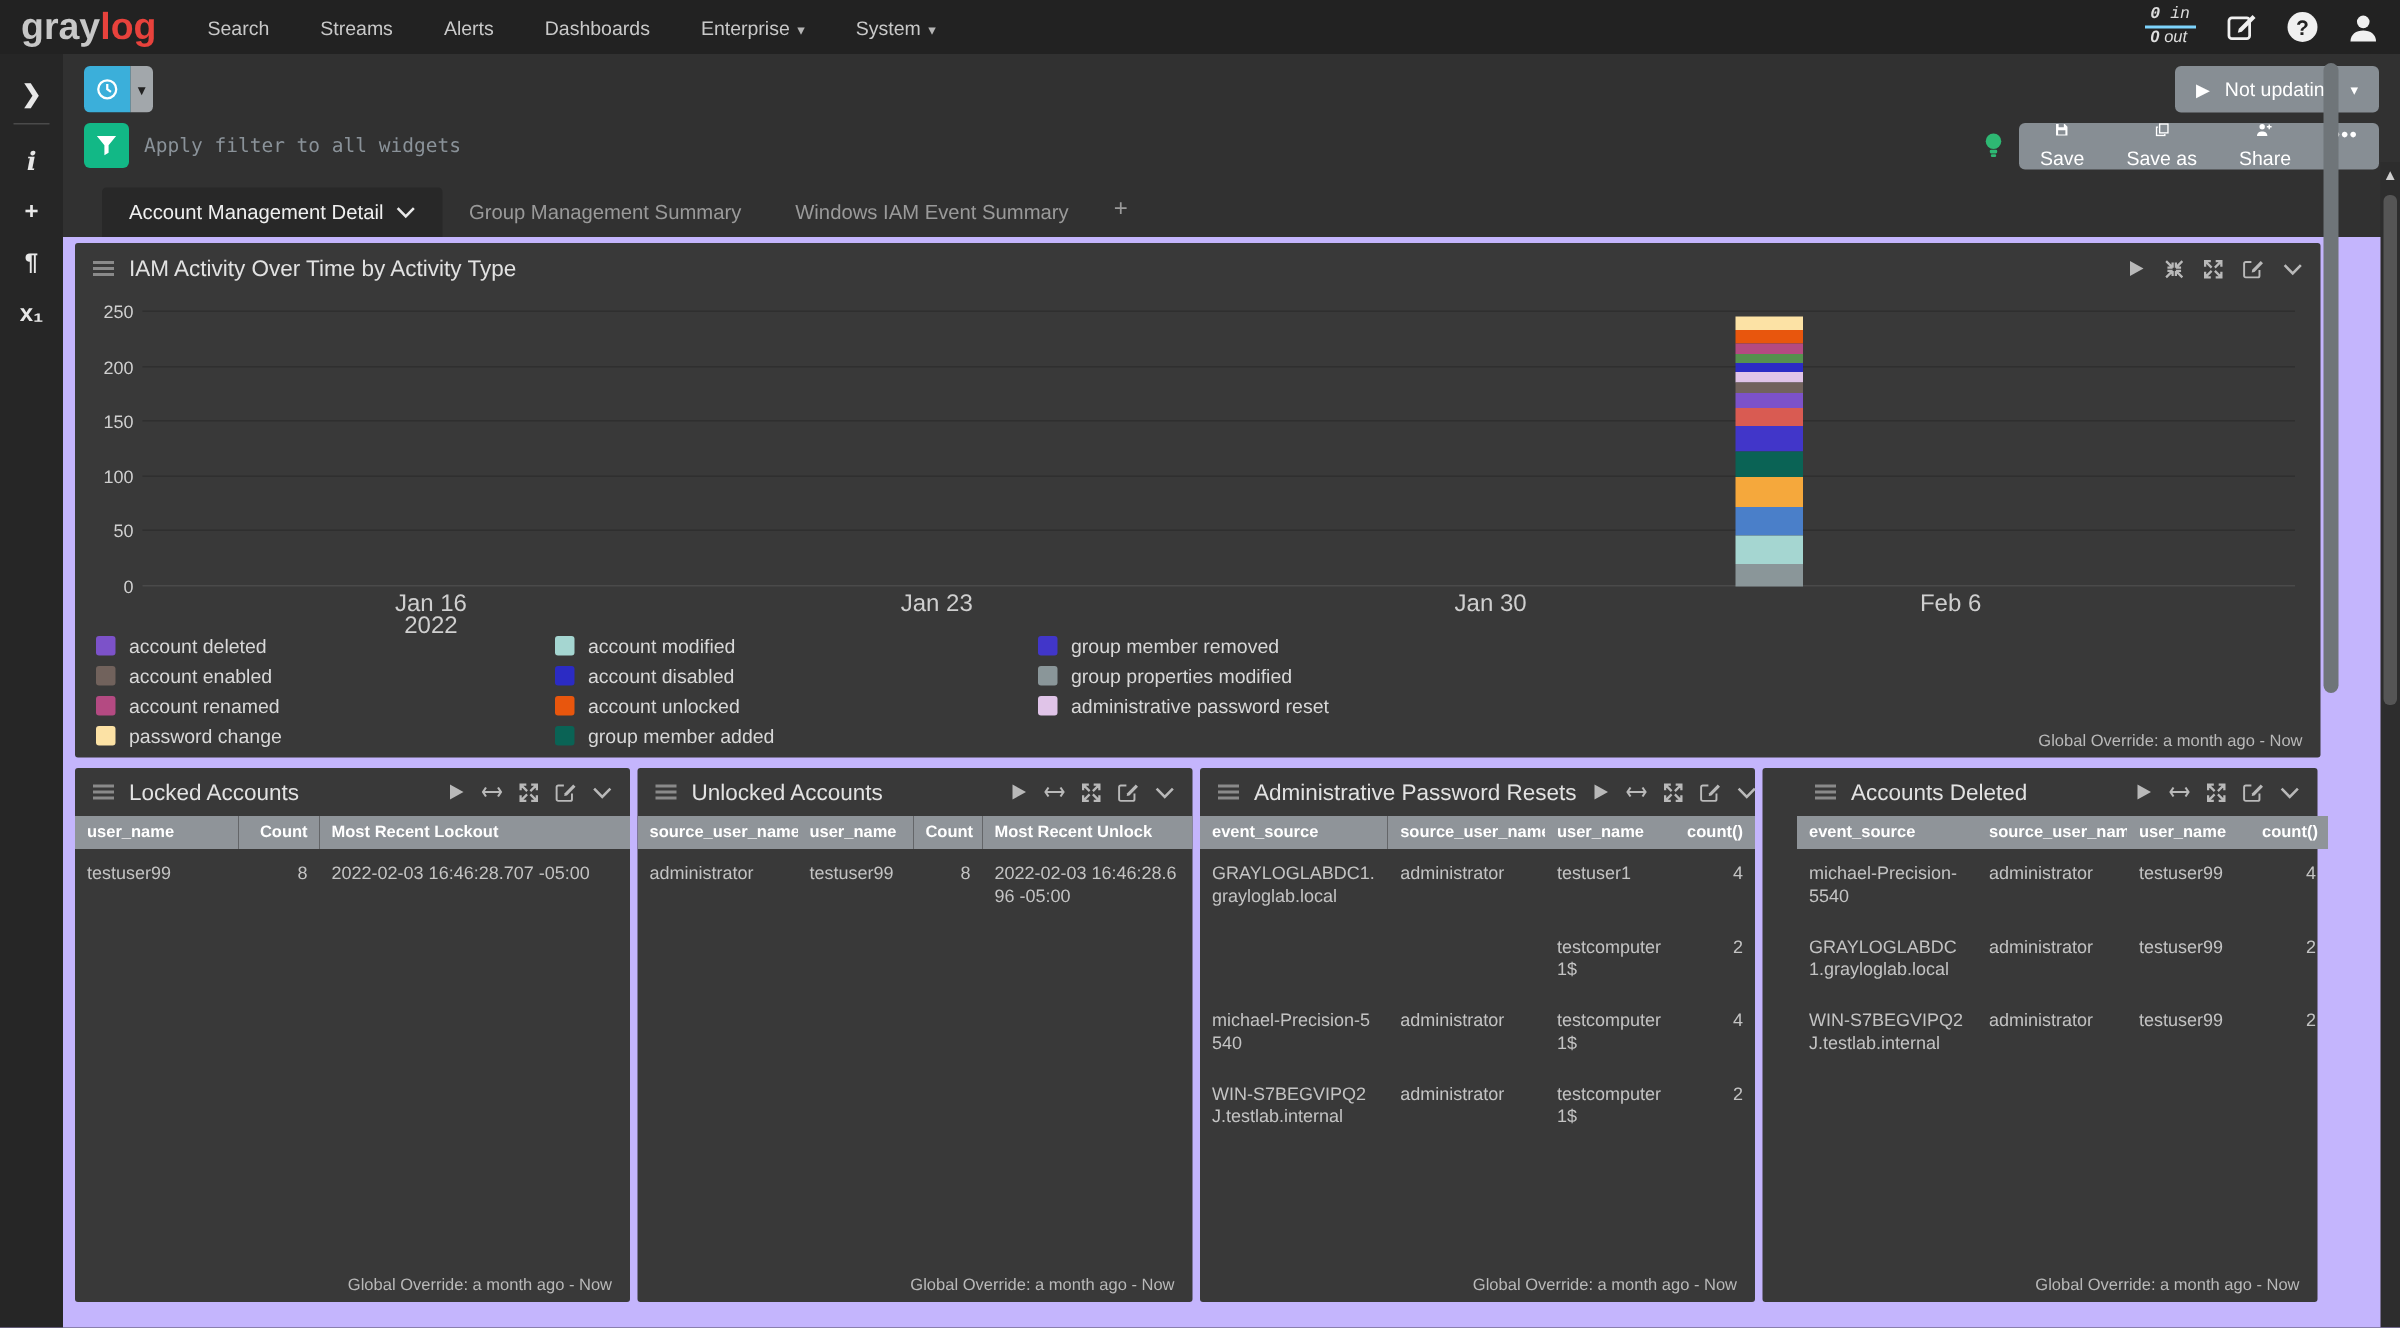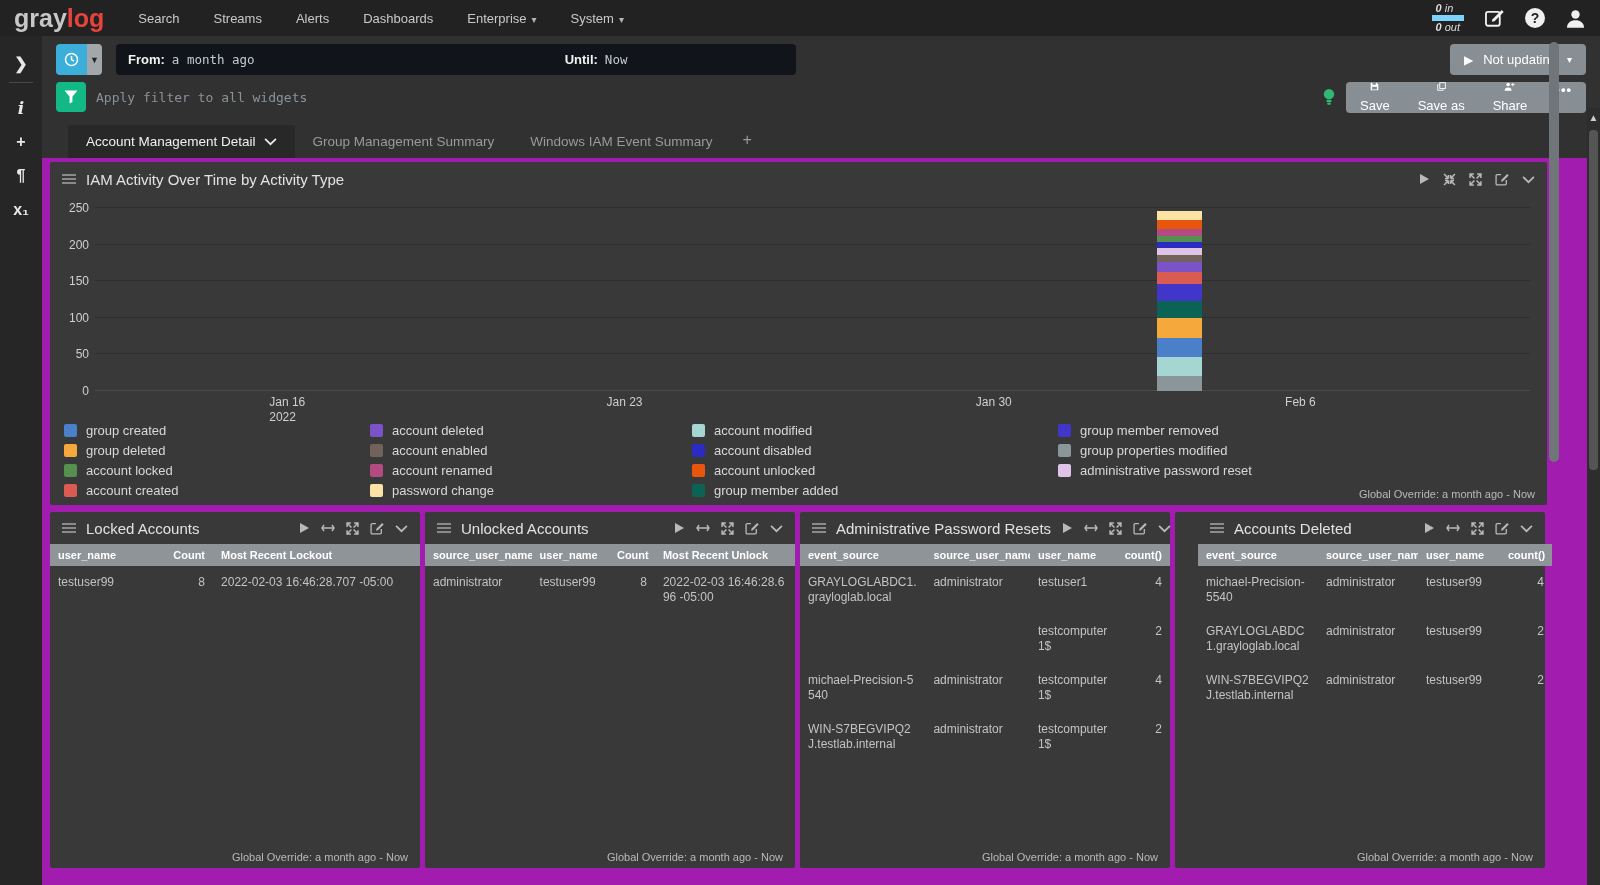--- a/index.html
+++ b/index.html
@@ -14,21 +14,21 @@
             display:flex; align-items:center; padding:0 14px; z-index:10; }
   .brand { font-weight:bold; font-size:25px; letter-spacing:0; margin-right:34px; cursor:pointer; }
   .brand .b-gray { color:#c7c7c7; }
   .brand .b-log  { color:#e8423c; }
   .nav-menu { display:flex; align-items:center; gap:34px; }
   .nav-item { color:#c9c9c9; font-size:13px; cursor:pointer; }
   .nav-item .caret { font-size:10px; margin-left:5px; color:#b5b5b5; }
   .nav-right { margin-left:auto; display:flex; align-items:center; gap:20px; }
   .throughput { font-style:italic; font-size:11px; color:#ddd; line-height:13px; text-align:left; }
   .throughput .tp-line { padding:0 4px; }
-  .throughput .tp-line:first-child { border-bottom:6px solid #7dd3fc; }
+  .throughput .tp-line:first-child { border-bottom:2px solid #7dd3fc;font-family:Liberation Mono, monospace; }
   .throughput b { font-style:italic; }
   .nav-icon { color:#f0f0f0; display:inline-flex; align-items:center; cursor:pointer; }
   .help-circle { width:20px; height:20px; border-radius:50%; background:#f0f0f0; color:#222;
                  font-weight:bold; font-size:14px; display:flex; align-items:center; justify-content:center; }
   
   .sidebar { position:absolute; top:36px; left:0; width:42px; bottom:0; background:#262626;
              display:flex; flex-direction:column; align-items:center; padding-top:10px; z-index:9; }
   .sb-icon { color:#e8e8e8; font-size:16px; font-weight:bold; cursor:pointer; height:34px;
              display:flex; align-items:center; justify-content:center; width:100%; }
   .sb-icon.serif { font-family:"DejaVu Serif", serif; font-style:italic; font-size:17px; }
@@ -60,40 +60,40 @@
   .btn-group button { background:transparent; border:none; color:#fff; font-size:13px; padding:0 14px; height:31px;
                       display:flex; align-items:center; gap:7px; cursor:pointer; font-family:"Liberation Sans",sans-serif;flex-direction:column; }
   .btn-group .dots { letter-spacing:1px; font-weight:bold; }
   
   .tab-row { position:absolute; left:26px; right:0; bottom:0; height:36px; display:flex; align-items:flex-end; }
   .tab { padding:9px 18px; font-size:13.5px; color:#9a9a9a; cursor:pointer; display:flex; align-items:center; gap:8px; }
   .tab.active { background:#282828; color:#f0f0f0; border-radius:3px 3px 0 0; }
   .tab.add { font-size:16px; color:#9a9a9a; padding:9px 12px; }
   .tab .tab-caret { display:inline-flex; color:#e8e8e8; }
   
-  .dashboard { position:absolute; top:158px; left:42px; right:0; bottom:0; background:#a21caf; }
+  .dashboard { position:absolute; top:158px; left:42px; right:0; bottom:0; background:#c4b5fd; }
   .widget { position:absolute; background:#393939; border-radius:2px; }
   .w-header { height:34px; display:flex; align-items:center; padding:0 12px; gap:10px; }
   .w-title { font-size:15px; font-weight:normal; color:#e2e2e2; white-space:nowrap; }
   .hamburger { display:inline-flex; flex-direction:column; gap:2px; cursor:grab; }
   .hamburger i { width:14px; height:2px; background:#8a8a8a; display:block; }
   .w-icons { margin-left:auto; display:flex; align-items:center; gap:13px; color:#b9b9b9; }
   .w-icons .wi { display:inline-flex; cursor:pointer; }
   .w-footer { position:absolute; right:12px; bottom:5px; font-size:11px; color:#b9b9b9; }
   
   #chart-widget { left:8px; top:4px; width:1497px; height:343px; }
   .plot { position:absolute; left:45px; right:17px; top:46px; height:183px; }
   .gridline { position:absolute; left:0; right:0; height:1px; background:#2f2f2f; }
   .gridline.zero { background:#4a4a4a; }
   .ytick { position:absolute; left:-42px; width:36px; text-align:right; font-size:12px; color:#cfcfcf;
            transform:translateY(-50%); }
   .bar-stack { position:absolute; bottom:0; width:45px; display:flex; flex-direction:column; }
   .bar-seg { width:100%; }
   .xaxis { position:absolute; left:45px; right:17px; top:233px; height:30px; }
-  .xtick { position:absolute; transform:translateX(-50%); font-size:12px; color:#cfcfcf; line-height:15px; }
+  .xtick { position:absolute; transform:translateX(-50%); text-align:center; font-size:16px; color:#cfcfcf; line-height:15px; }
   .legend { position:absolute; left:14px; right:14px; top:260px; display:grid;
             grid-template-columns:306px 322px 366px 1fr; }
   .legend-col { display:flex; flex-direction:column; gap:3px; }
   .legend-item { display:flex; align-items:center; gap:9px; font-size:13px; color:#d8d8d8; cursor:pointer; height:17px; }
   .legend-swatch { width:13px; height:13px; border-radius:2px; flex:0 0 13px; }
   
   .table-widget { top:354px; width:370px; height:356px; }
   .w-table { width:100%; border-collapse:collapse; table-layout:fixed; }
   .w-table th { background:#8f9499; color:#fff; font-size:11px; font-weight:bold; text-align:left;
                 padding:5px 8px; white-space:nowrap; overflow:hidden; }
@@ -161,28 +161,20 @@
 <div class="topbar">
   <div class="time-row">
     <div class="btn-split">
       <span class="split-main">
         <svg width="15" height="15" viewBox="0 0 14 14" fill="none" stroke="#fff" stroke-width="1.4">
           <circle cx="7" cy="7" r="5.6"></circle>
             <path d="M7 3.8V7l2.3 1.6"></path>
         </svg>
       </span>
       <span class="split-caret">▼</span>
-    </div>
-    <div class="time-input">
-      <span class="tr-label">From:</span>
-      <span class="tr-value">a month ago</span>
-      <span class="tr-until">
-        <span class="tr-label">Until:</span>
-        <span class="tr-value">Now</span>
-      </span>
     </div>
     <button class="btn-refresh">
       <span class="play-sm">▶</span>
       <span>Not updating</span>
       <span class="caret">▾</span>
     </button>
   </div>
   <div class="filter-row">
     <button class="btn-filter">
       <svg width="14" height="14" viewBox="0 0 12 12" fill="#fff">
@@ -317,38 +309,20 @@
         <div class="xtick" style="left: 60.4%; margin-left: 32px;">
           <div>Jan 30</div>
         </div>
         <div class="xtick" style="left: 84%;">
           <div>Feb 6</div>
         </div>
       </div>
     <div class="legend" id="legend">
         <div class="legend-col">
           <div class="legend-item">
-            <span class="legend-swatch" style="background: rgb(74, 127, 201);"></span>
-            <span>group created</span>
-          </div>
-          <div class="legend-item">
-            <span class="legend-swatch" style="background: rgb(245, 168, 60);"></span>
-            <span>group deleted</span>
-          </div>
-          <div class="legend-item">
-            <span class="legend-swatch" style="background: rgb(85, 144, 78);"></span>
-            <span>account locked</span>
-          </div>
-          <div class="legend-item">
-            <span class="legend-swatch" style="background: rgb(217, 91, 82);"></span>
-            <span>account created</span>
-          </div>
-        </div>
-        <div class="legend-col">
-          <div class="legend-item">
             <span class="legend-swatch" style="background: rgb(124, 82, 201);"></span>
             <span>account deleted</span>
           </div>
           <div class="legend-item">
             <span class="legend-swatch" style="background: rgb(113, 98, 92);"></span>
             <span>account enabled</span>
           </div>
           <div class="legend-item">
             <span class="legend-swatch" style="background: rgb(180, 74, 130);"></span>
             <span>account renamed</span>

